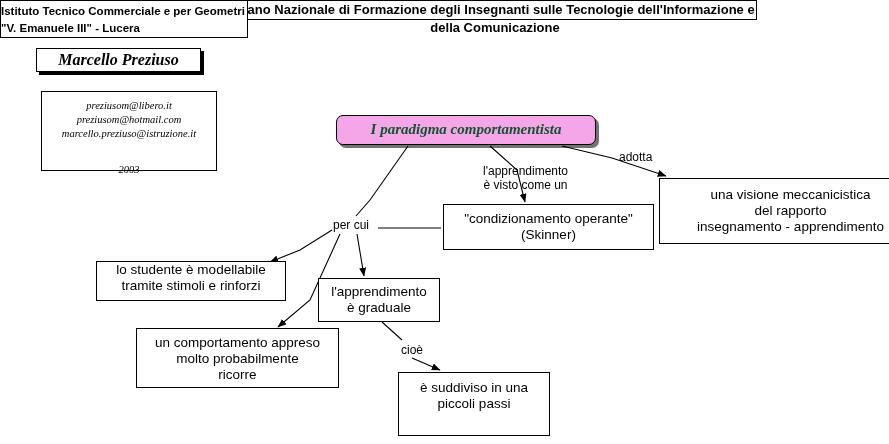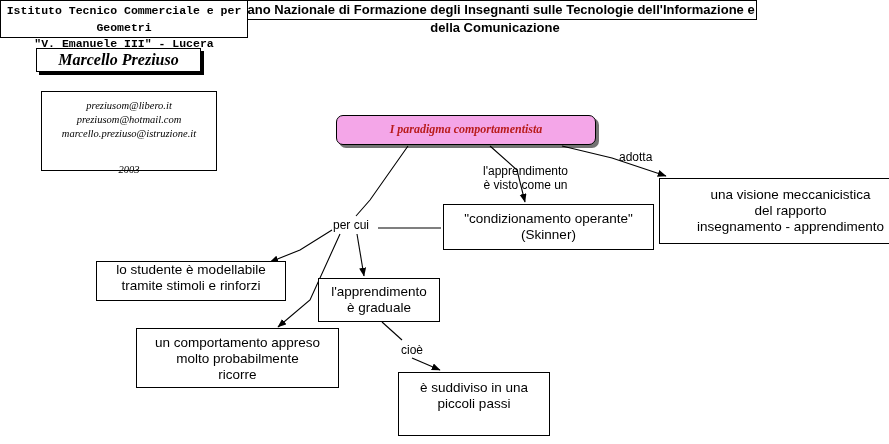--- a/index.html
+++ b/index.html
@@ -38,24 +38,24 @@
   }
   .hdr-school {
     position: absolute;
     left: 0px;
     top: 0px;
     width: 248px;
     height: 38px;
     box-sizing: border-box;
     border: 1px solid #000000;
     background: #ffffff;
-    font-family: Liberation Mono, monospace;
+    font-family: Liberation Sans, sans-serif;
     font-weight: bold;
     font-size: 11.5px;
-    text-align: center;
+    text-align: left;
     line-height: 1.45;
     padding-top: 2px;
     z-index: 3;
   }
   .hdr-title {
     position: absolute;
     left: 233px;
     top: 0px;
     width: 524px;
     height: 20px;
@@ -108,25 +108,25 @@
   .root-node {
     position: absolute;
     left: 336px;
     top: 115px;
     width: 260px;
     height: 30px;
     box-sizing: border-box;
     border: 1.5px solid #000000;
     border-radius: 7px;
     background: #f4a6e8;
-    color: #b91c1c;
+    color: #14532d;
     font-family: "Liberation Serif", serif;
     font-weight: bold;
     font-style: italic;
-    font-size: 12px;
+    font-size: 15px;
     text-align: center;
     line-height: 27px;
     box-shadow: 3px 3px 0 rgba(0,0,0,0.55);
   }
   .n-condizionamento {
     left: 443px;
     top: 204px;
     width: 211px;
     height: 46px;
     font-size: 13.5px;

